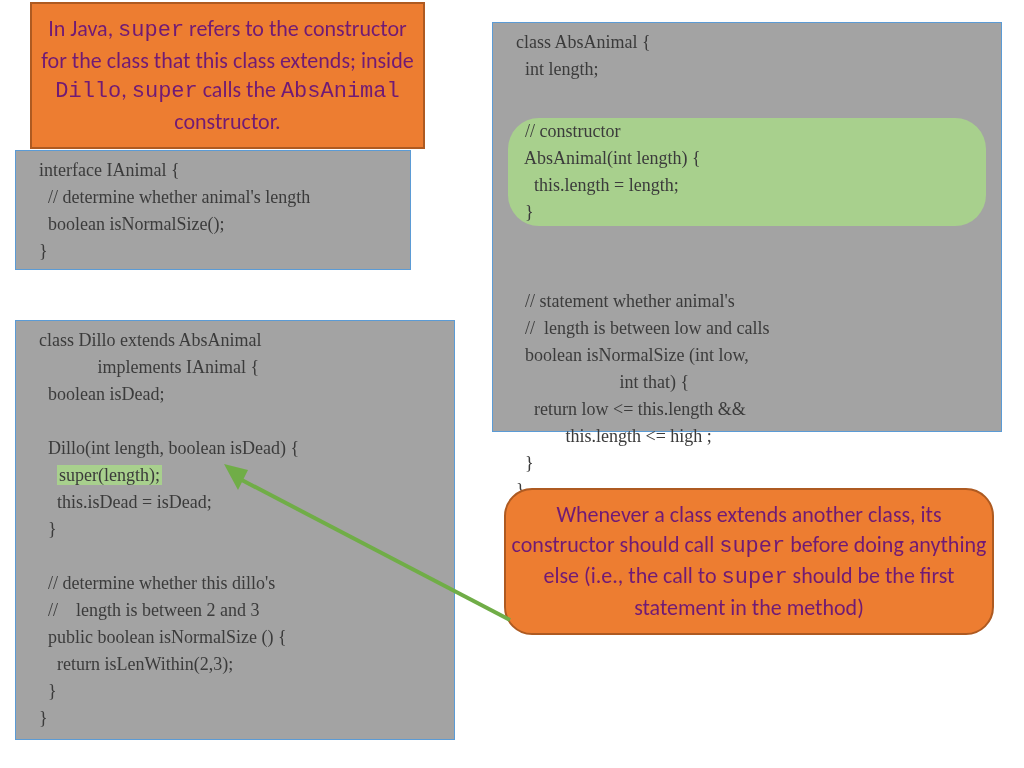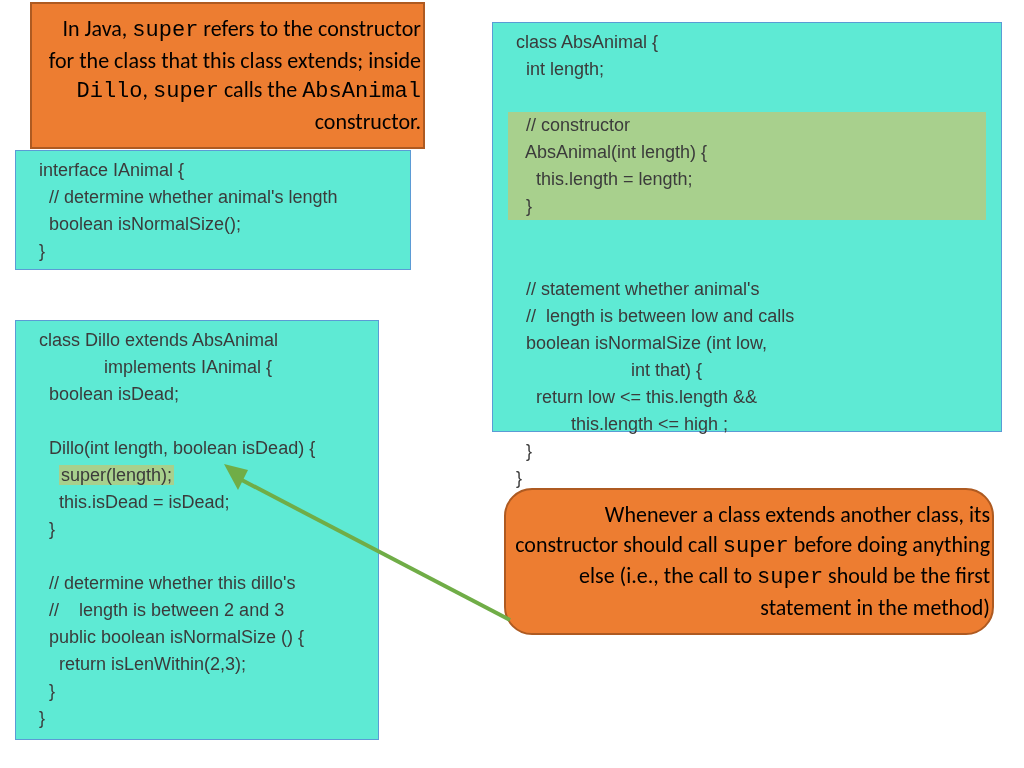--- a/index.html
+++ b/index.html
@@ -8,51 +8,52 @@
     height: 768px;
     background: #fff;
     position: relative;
     font-family: Calibri, Arial, sans-serif;
     overflow: hidden;
   }
   .callout {
     position: absolute;
     background: #ed7d31;
     border: 2px solid #ae5a21;
-    color: #000000;
-    text-align: right;
+    color: #701a75;
+    text-align: center;
     padding: 10px 2px;
     font-size: 22px;
     line-height: 1.35;
   }
   .callout .mono { font-family: Consolas, "Courier New", monospace; }
   .codebox {
     position: absolute;
     border: 1px solid #5b9bd5;
-    background: #5eead4;
-    font-family: Liberation Sans, sans-serif;
+    background: #a3a3a3;
+    font-family: Liberation Serif, serif;
     font-size: 18px;
     line-height: 1.5;
     color: #3b3b3b;
     padding: 6px 23px;
     white-space: pre;
   }
   .codebox .hl-block {
     background: #a8d08d;
     display: block;
-    margin: 2px -8px;
+    margin: 8px -8px;
     padding: 0 8px;
+    border-radius: 31px;
   }
   .codebox .hl-inline {
     background: #a8d08d;
     padding: 0 2px;
   }
   #top-callout { left: 30px; top: 2px; width: 395px; z-index: 3; }
   #interface-box { left: 15px; top: 150px; width: 396px; height: 120px; z-index: 1; }
-  #dillo-box { left: 15px; top: 320px; width: 364px; height: 420px; z-index: 2; }
+  #dillo-box { left: 15px; top: 320px; width: 440px; height: 420px; z-index: 2; }
   #absanimal-box { left: 492px; top: 22px; width: 510px; height: 410px; z-index: 1; }
   #bottom-callout { left: 504px; top: 488px; width: 490px; z-index: 3; border-radius: 28px; }
 
   .arrow {
     position: absolute;
     z-index: 4;
     pointer-events: none;
   }
   .arrow line { stroke: #70ad47; stroke-width: 4; }
   .arrow polygon { fill: #70ad47; }

